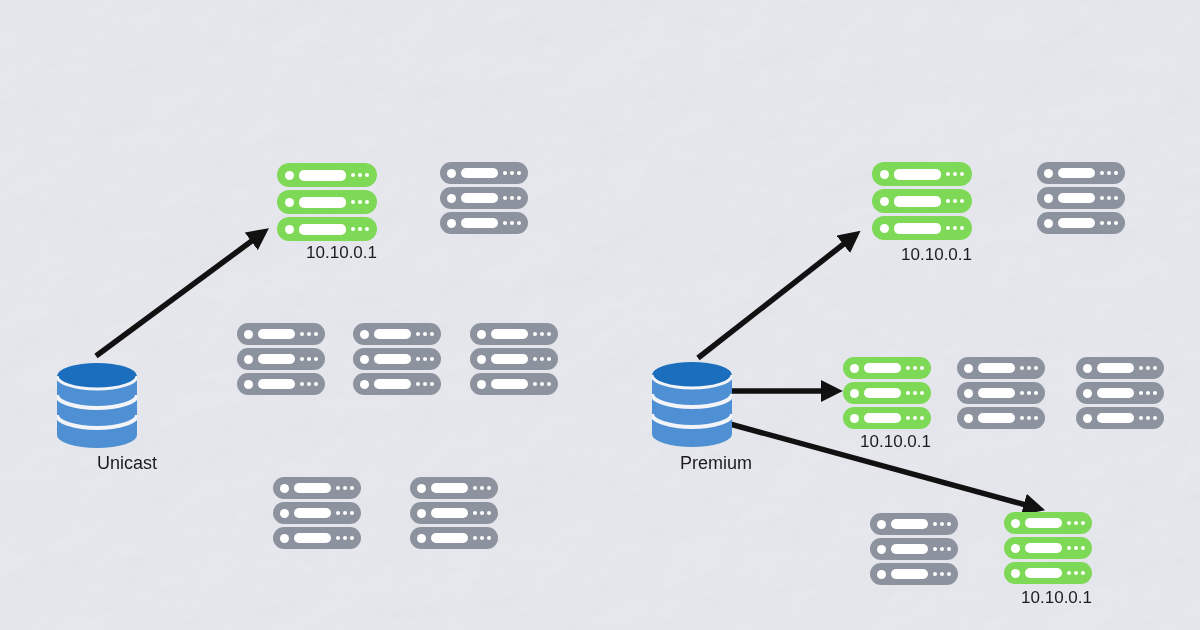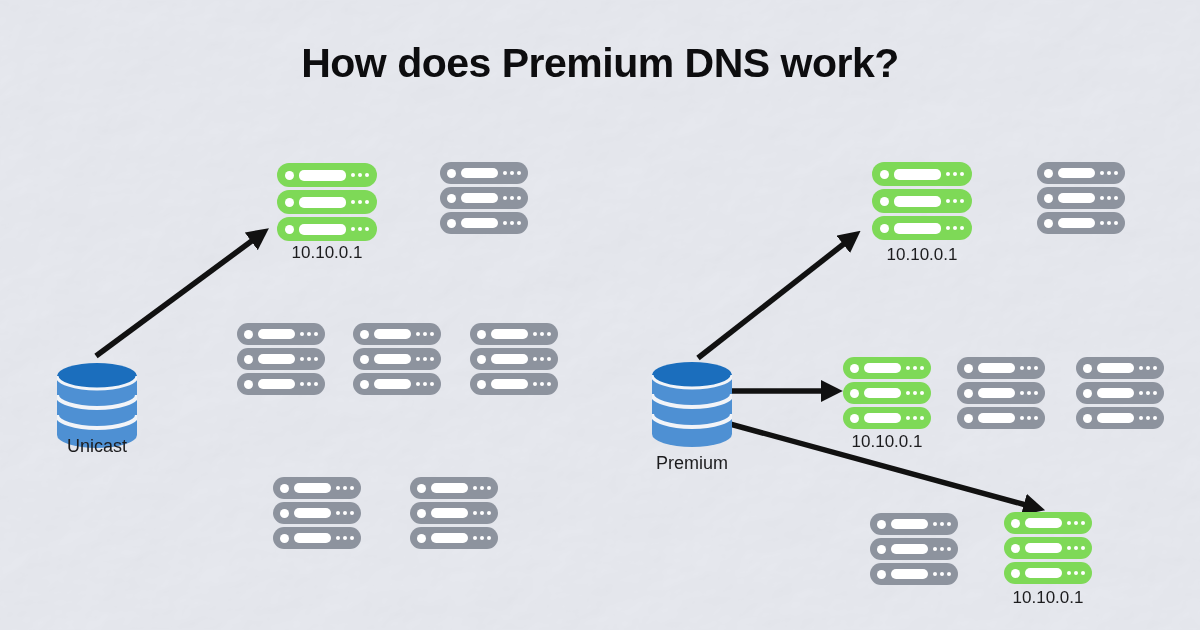--- a/index.html
+++ b/index.html
@@ -30,42 +30,41 @@
     display:flex;align-items:center;padding:0 7px;gap:5px}
   .stack.green .bar{background:var(--highlight-green)}
   .stack.lg{width:100px}
   .stack.lg .bar{height:24px;border-radius:12px;padding:0 8px}
   .bar .led{flex:none;width:9px;height:9px;border-radius:50%;background:#fff}
   .bar .slot{flex:1;height:10px;border-radius:5px;background:#fff}
   .lg .bar .slot{height:11px}
   .bar .dots{flex:none;display:flex;gap:2.5px}
   .bar .dots i{display:block;width:4.5px;height:4.5px;border-radius:50%;background:#fff}
 
-  .node-label{position:absolute;z-index:4;text-align:center;color:var(--text);font-size:17px;line-height:1.1}
+  .node-label{position:absolute;z-index:4;text-align:right;color:var(--text);font-size:17px;line-height:1.1}
   .source-label{font-size:18px}
 
   .db{position:absolute;z-index:3;width:80px;height:88px}
   .db svg{display:block;width:100%;height:100%}
 </style>
 <title>How does Premium DNS work?</title></head>
 <body>
 
 <div class="canvas">
 
   <svg class="texture" width="1200" height="630">
     <filter id="crumple" x="0" y="0" width="100%" height="100%">
       <feTurbulence type="fractalNoise" baseFrequency="0.013 0.016" numOctaves="4" seed="7" result="noise"></feTurbulence>
       <feDiffuseLighting in="noise" lighting-color="#ffffff" surfaceScale="1.7">
         <feDistantLight azimuth="235" elevation="55"></feDistantLight>
       </feDiffuseLighting>
     </filter>
     <rect width="1200" height="630" filter="url(#crumple)"></rect>
   </svg>
 
-  <h1 class="page-title">How does Premium DNS work?</h1>
 
   <svg class="arrows" width="1200" height="630" viewBox="0 0 1200 630">
     <defs>
       <marker id="ah" viewBox="0 0 10 10" refX="1" refY="5" markerWidth="4" markerHeight="4" orient="auto-start-reverse">
         <path d="M0 0 L10 5 L0 10 Z" style="fill:var(--arrow)"></path>
       </marker>
     </defs>
     <line x1="96" y1="356" x2="253" y2="240" style="stroke:var(--arrow)" stroke-width="5.5" marker-end="url(#ah)"></line>
     <line x1="698" y1="358" x2="845" y2="243" style="stroke:var(--arrow)" stroke-width="5.5" marker-end="url(#ah)"></line>
     <line x1="729" y1="391" x2="823" y2="391" style="stroke:var(--arrow)" stroke-width="5.5" marker-end="url(#ah)"></line>
@@ -74,21 +73,21 @@
 
   <figure class="db" style="left:57px;top:362px">
     <svg viewBox="0 0 80 88">
       <path d="M0 14 V73 A40 13 0 0 0 80 73 V14 Z" style="fill:var(--db-body)"></path>
       <path d="M0 33 A40 13 0 0 0 80 33" fill="none" stroke="#f2f4f8" stroke-width="4"></path>
       <path d="M0 53 A40 13 0 0 0 80 53" fill="none" stroke="#f2f4f8" stroke-width="4"></path>
       <ellipse cx="40" cy="14" rx="40" ry="13" style="fill:var(--db-top)"></ellipse>
       <path d="M0 14 A40 13 0 0 0 80 14" fill="none" stroke="#f2f4f8" stroke-width="3"></path>
     </svg>
   </figure>
-  <div class="node-label source-label" style="left:37px;top:437px;width:120px">Unicast</div>
+  <div class="node-label source-label" style="left:37px;top:454px;width:120px">Unicast</div>
 
   <div class="stack green lg" style="left:277px;top:163px">
       <div class="bar">
         <span class="led"></span>
         <span class="slot"></span>
         <span class="dots">
           <i></i>
           <i></i>
           <i></i>
         </span>

